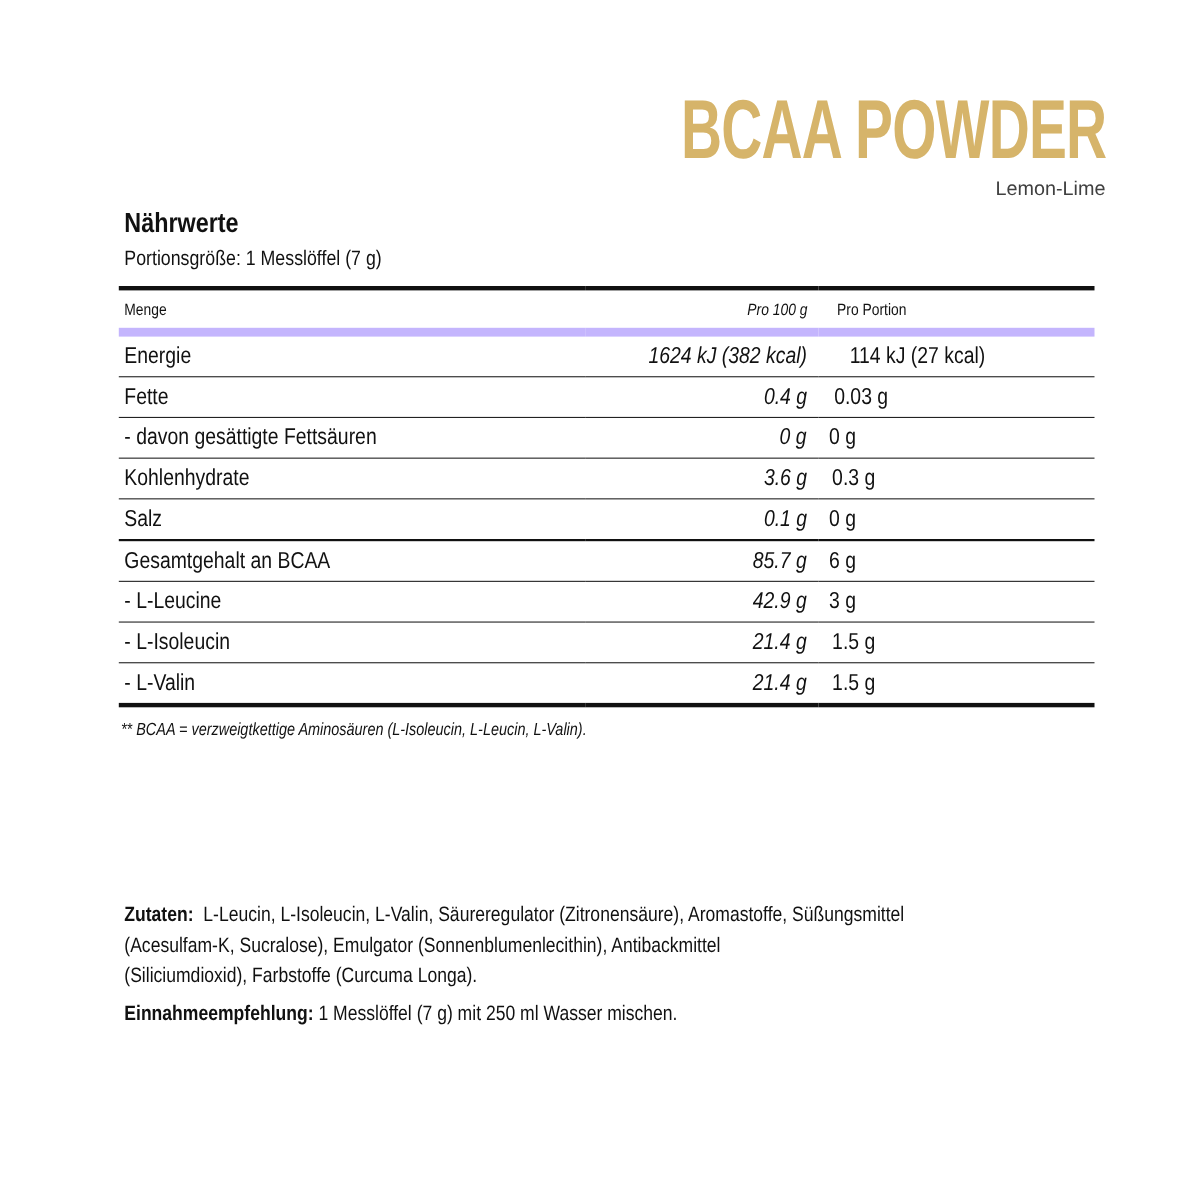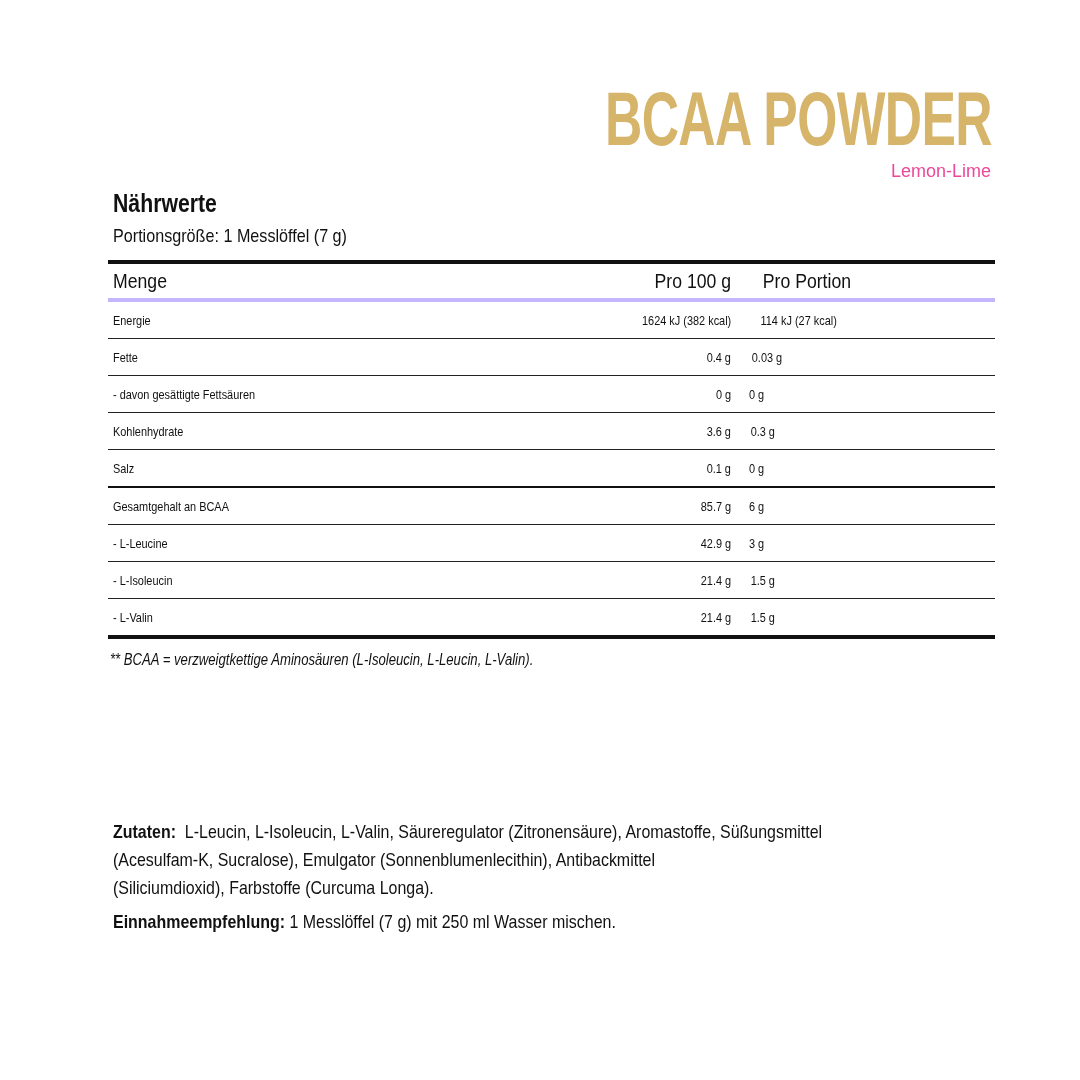--- a/index.html
+++ b/index.html
@@ -10,41 +10,41 @@
     body {
       width: 1080px;
       height: 1080px;
       position: relative;
       overflow: hidden;
       font-family: "Liberation Sans", sans-serif;
       color: #111111;
     }
     .product-header {
       position: absolute;
-      right: 88px;
+      right: 74px;
       top: 80px;
       text-align: right;
     }
     .product-title {
       font-family: "Liberation Sans", sans-serif;
       font-weight: bold;
       font-size: 76px;
       line-height: 78px;
       color: #D6B46A;
       letter-spacing: -1px;
       transform: scaleX(0.68);
       transform-origin: right center;
       white-space: nowrap;
       margin: 0;
     }
     .product-flavor {
       font-family: "Liberation Sans", sans-serif;
       font-size: 18px;
       line-height: 22px;
-      color: #ec4899;
+      color: #404040;
       margin-top: 2px;
       margin-right: 1px;
     }
     .nutrition {
       position: absolute;
       left: 108px;
       top: 188px;
       width: 887px;
     }
     .section-title {
@@ -72,37 +72,37 @@
       border-top: 4px solid #111;
       border-bottom: 4px solid #111;
     }
     table.nutri-table th,
     table.nutri-table td {
       padding: 0 10px 0 5px;
       font-weight: normal;
       white-space: nowrap;
     }
     table.nutri-table thead th {
+      font-size: 15px;
+      height: 34px;
+      border-bottom: 8px solid #c4b5fd;
+    }
+    table.nutri-table tbody td {
       font-size: 21px;
-      height: 34px;
-      border-bottom: 4px solid #c4b5fd;
-    }
-    table.nutri-table tbody td {
-      font-size: 13px;
       height: 36px;
       border-bottom: 1px solid #222;
     }
     table.nutri-table tbody tr:last-child td {
       border-bottom: none;
     }
     table.nutri-table tbody tr.group-start td {
       border-top: 2px solid #111;
     }
     .col-label { text-align: left; width: 430px; }
-    .col-100 { text-align: right; width: 200px; padding-right: 10px !important; }
+    .col-100 { text-align: right; width: 200px; padding-right: 10px !important; font-style: italic; }
     .col-portion { text-align: left; width: 250px; }
     .cond {
       display: inline-block;
       transform: scaleX(0.84);
       white-space: nowrap;
     }
     .col-label .cond { transform-origin: left center; }
     .col-100 .cond, .col-portion .cond { transform-origin: right center; }
     .footnote {
       margin-top: 12px;

